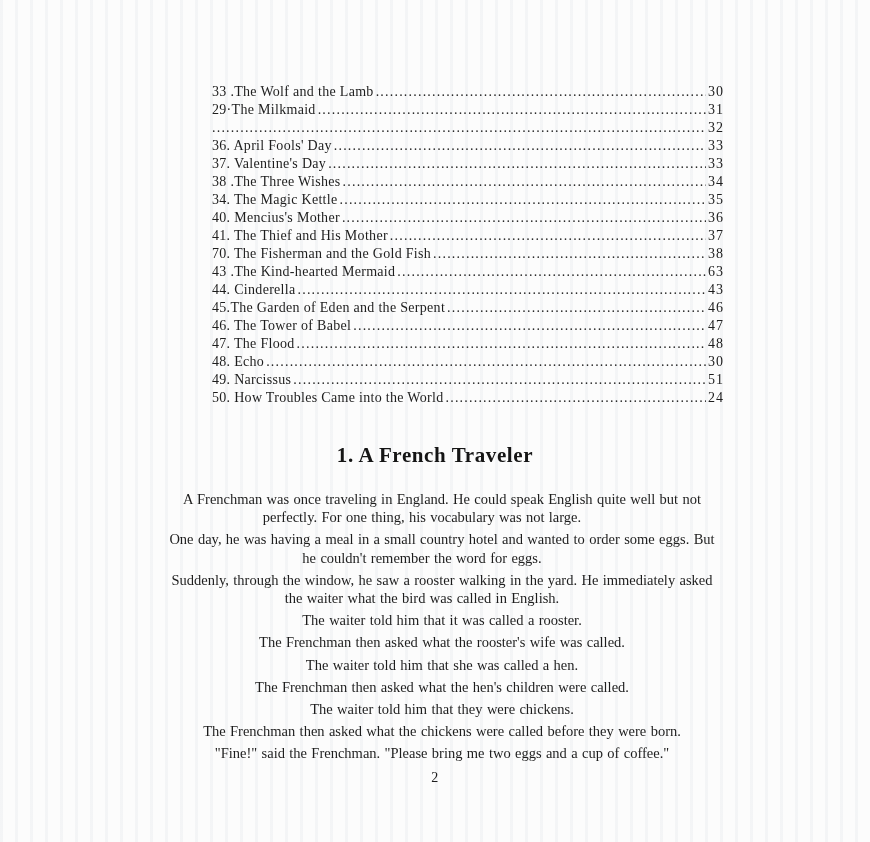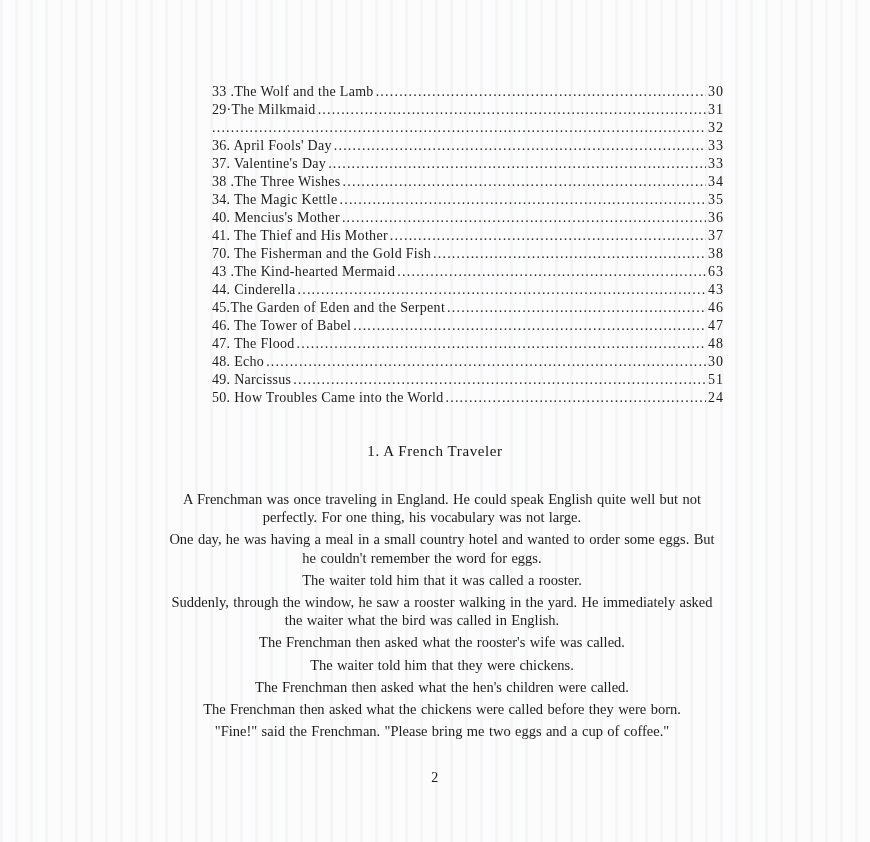--- a/index.html
+++ b/index.html
@@ -57,22 +57,22 @@
   }
 
   
   .story-title {
     position: absolute;
     top: 443px;
     left: 0;
     width: 870px;
     margin: 0;
     text-align: center;
-    font-size: 15px;
-    font-weight: normal;
+    font-size: 21px;
+    font-weight: bold;
     letter-spacing: 0.6px;
     color: #151515;
   }
 
   
   .story-body {
     position: absolute;
     left: 120px;
     top: 486px;
     width: 604px;
@@ -211,30 +211,31 @@
   </div>
 </div>
 
   <h1 class="story-title">1. A French Traveler</h1>
 
   <div class="story-body">
   <p class="para">A Frenchman was once traveling in England. He could speak English quite well but not perfectly. For one thing, his vocabulary was not large.</p>
 
   <p class="para">One day, he was having a meal in a small country hotel and wanted to order some eggs. But he couldn't remember the word for eggs.</p>
 
+  <p class="para">Suddenly, through the window, he saw a rooster walking in the yard. He immediately asked the waiter what the bird was called in English.</p>
+
   <p class="para">The waiter told him that it was called a rooster.</p>
 
-  <p class="para">Suddenly, through the window, he saw a rooster walking in the yard. He immediately asked the waiter what the bird was called in English.</p>
-
   <p class="para">The Frenchman then asked what the rooster's wife was called.</p>
 
+  <p class="para">The waiter told him that she was called a hen.</p>
+
+  <p class="para">The Frenchman then asked what the hen's children were called.</p>
 
   <p class="para">The waiter told him that they were chickens.</p>
-
-  <p class="para">The Frenchman then asked what the hen's children were called.</p>
 
   <p class="para">The Frenchman then asked what the chickens were called before they were born.</p>
 
 
   <p class="para">"Fine!" said the Frenchman. "Please bring me two eggs and a cup of coffee."</p>
 </div>
 
   <div class="page-number">2</div>
 
 </div>

